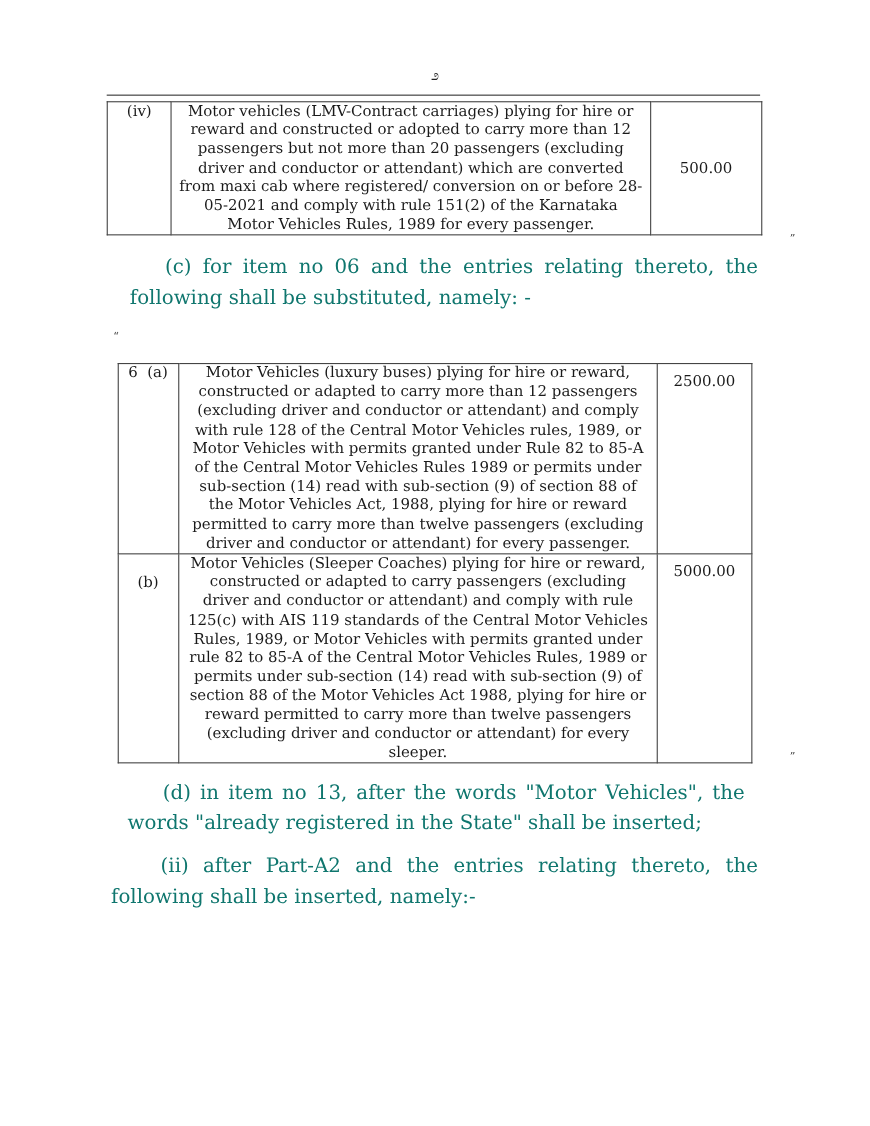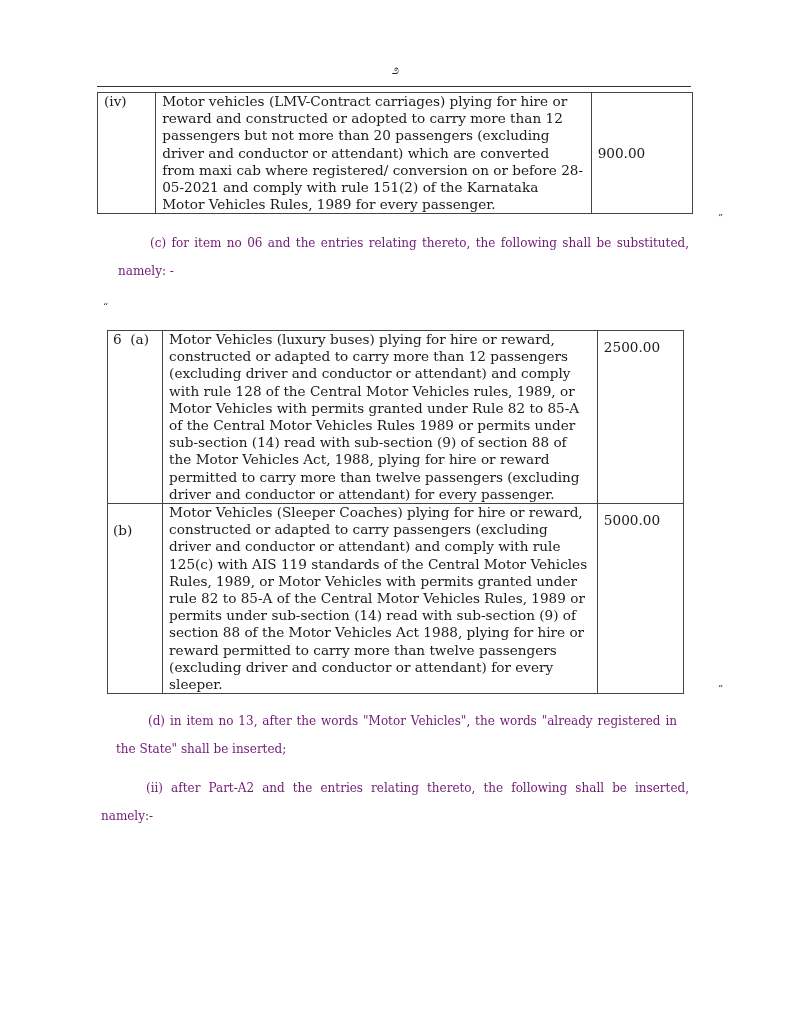--- a/index.html
+++ b/index.html
@@ -1,46 +1,46 @@
 <!DOCTYPE html>
 <html><head>
   <meta charset="utf-8">
   <style>
     html, body { margin: 0; padding: 0; background: #ffffff; }
     body { width: 791px; height: 1024px; position: relative; overflow: hidden;
            font-family: "DejaVu Serif", "Liberation Serif", serif; color: #1a1a1a; }
     .page-num { position: absolute; left: 0; width: 791px; top: 62px; text-align: center;
                 font-size: 13px; color: #222; }
     .top-rule { position: absolute; left: 97px; width: 594px; top: 86px; border-top: 1.5px solid #333; }
-    table { border-collapse: collapse; position: absolute; }
+    table { border-collapse: collapse; position: absolute; text-align: center; }
     td { border: 1.2px solid #444; vertical-align: top; font-size: 13.6px; line-height: 17.2px; padding: 0 6px; }
     #t1 { left: 97px; top: 92px; width: 596px; }
     #t1 td.c1 { width: 45px; }
     #t1 td.c2 { width: 421px; }
     #t1 td.c3 { width: 88px; vertical-align: middle; padding-left: 6px; }
     #t2 { left: 107px; top: 330px; width: 577px; }
     #t2 td.c1 { width: 43px; padding-left: 5px; }
     #t2 td.c2 { width: 421px; }
     #t2 td.c3 { width: 73px; padding-top: 8px; }
     #t2 tr.rowb td.c1 { padding-top: 18px; }
     .quote { position: absolute; font-size: 10px; color: #333; }
-    .para { position: absolute; font-size: 12px; line-height: 28px; text-align: justify; color: #701a75; }
+    .para { position: absolute; font-size: 18px; line-height: 28px; text-align: justify; color: #0f766e; }
   </style>
 </head>
 <body>
 
 <div class="page-num">೨</div>
 <div class="top-rule"></div>
 
 <table id="t1">
   <tbody>
       <tr>
     <td class="c1">(iv)</td>
     <td class="c2">Motor vehicles (LMV-Contract carriages) plying for hire or reward and constructed or adopted to carry more than 12 passengers but not more than 20 passengers (excluding driver and conductor or attendant) which are converted from maxi cab where registered/ conversion on or before 28-05-2021 and comply with rule 151(2) of the Karnataka Motor Vehicles Rules, 1989 for every passenger.</td>
-    <td class="c3">900.00</td>
+    <td class="c3">500.00</td>
   </tr>
 </tbody>
   </table>
 <div class="quote" style="left:718px; top:212px;">”</div>
 
 <div class="para" style="left:118px; width:571px; top:229px; text-indent:32px;">
   <span>(c) for item no 06 and the entries relating thereto, the following shall be substituted, namely: -</span>
 </div>
 
 <div class="quote" style="left:103px; top:301px;">“</div>

